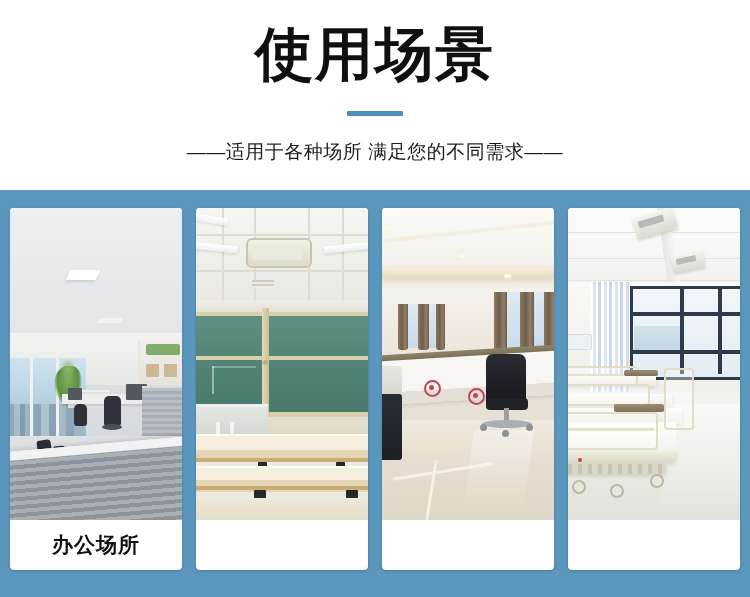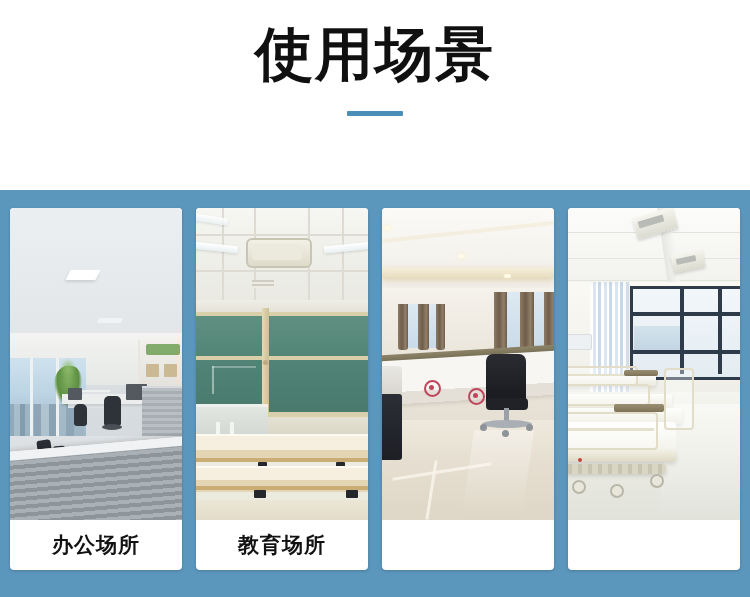--- a/index.html
+++ b/index.html
@@ -500,20 +500,21 @@
   }
 </style>
 </head>
 <body>
 
 <div class="page">
 
   <div class="header">
     <div class="page-title">使用场景</div>
     <div class="title-divider"></div>
+    <div class="page-subtitle">——适用于各种场所 满足您的不同需求——</div>
   </div>
 
   <div class="band">
     <div class="cards">
 
       <div class="card">
         <div class="card-photo ph1">
           <div class="ceiling"></div>
           <div class="panel-light"></div>
           <div class="panel-light2"></div>
@@ -576,21 +577,20 @@
           <div class="deskrow" style="top:226px;height:26px;"></div>
           <div class="deskedge" style="top:250px;"></div>
           <div class="deskfoot" style="left:62px;top:254px;"></div>
           <div class="deskfoot" style="left:140px;top:254px;"></div>
           <div class="deskrow" style="top:258px;height:24px;"></div>
           <div class="deskedge" style="top:278px;"></div>
           <div class="deskfoot" style="left:58px;top:282px;width:12px;height:8px;"></div>
           <div class="deskfoot" style="left:150px;top:282px;width:12px;height:8px;"></div>
           <div class="floor2"></div>
         </div>
-        <div class="card-caption">教育场所</div>
       </div>
 
       <div class="card">
         <div class="card-photo ph3">
           <div class="clg3"></div>
           <div class="cove2"></div>
           <div class="cove"></div>
           <div class="dot" style="left:76px;top:46px;"></div>
           <div class="dot" style="left:122px;top:66px;"></div>
           <div class="dot" style="left:2px;top:18px;"></div>

